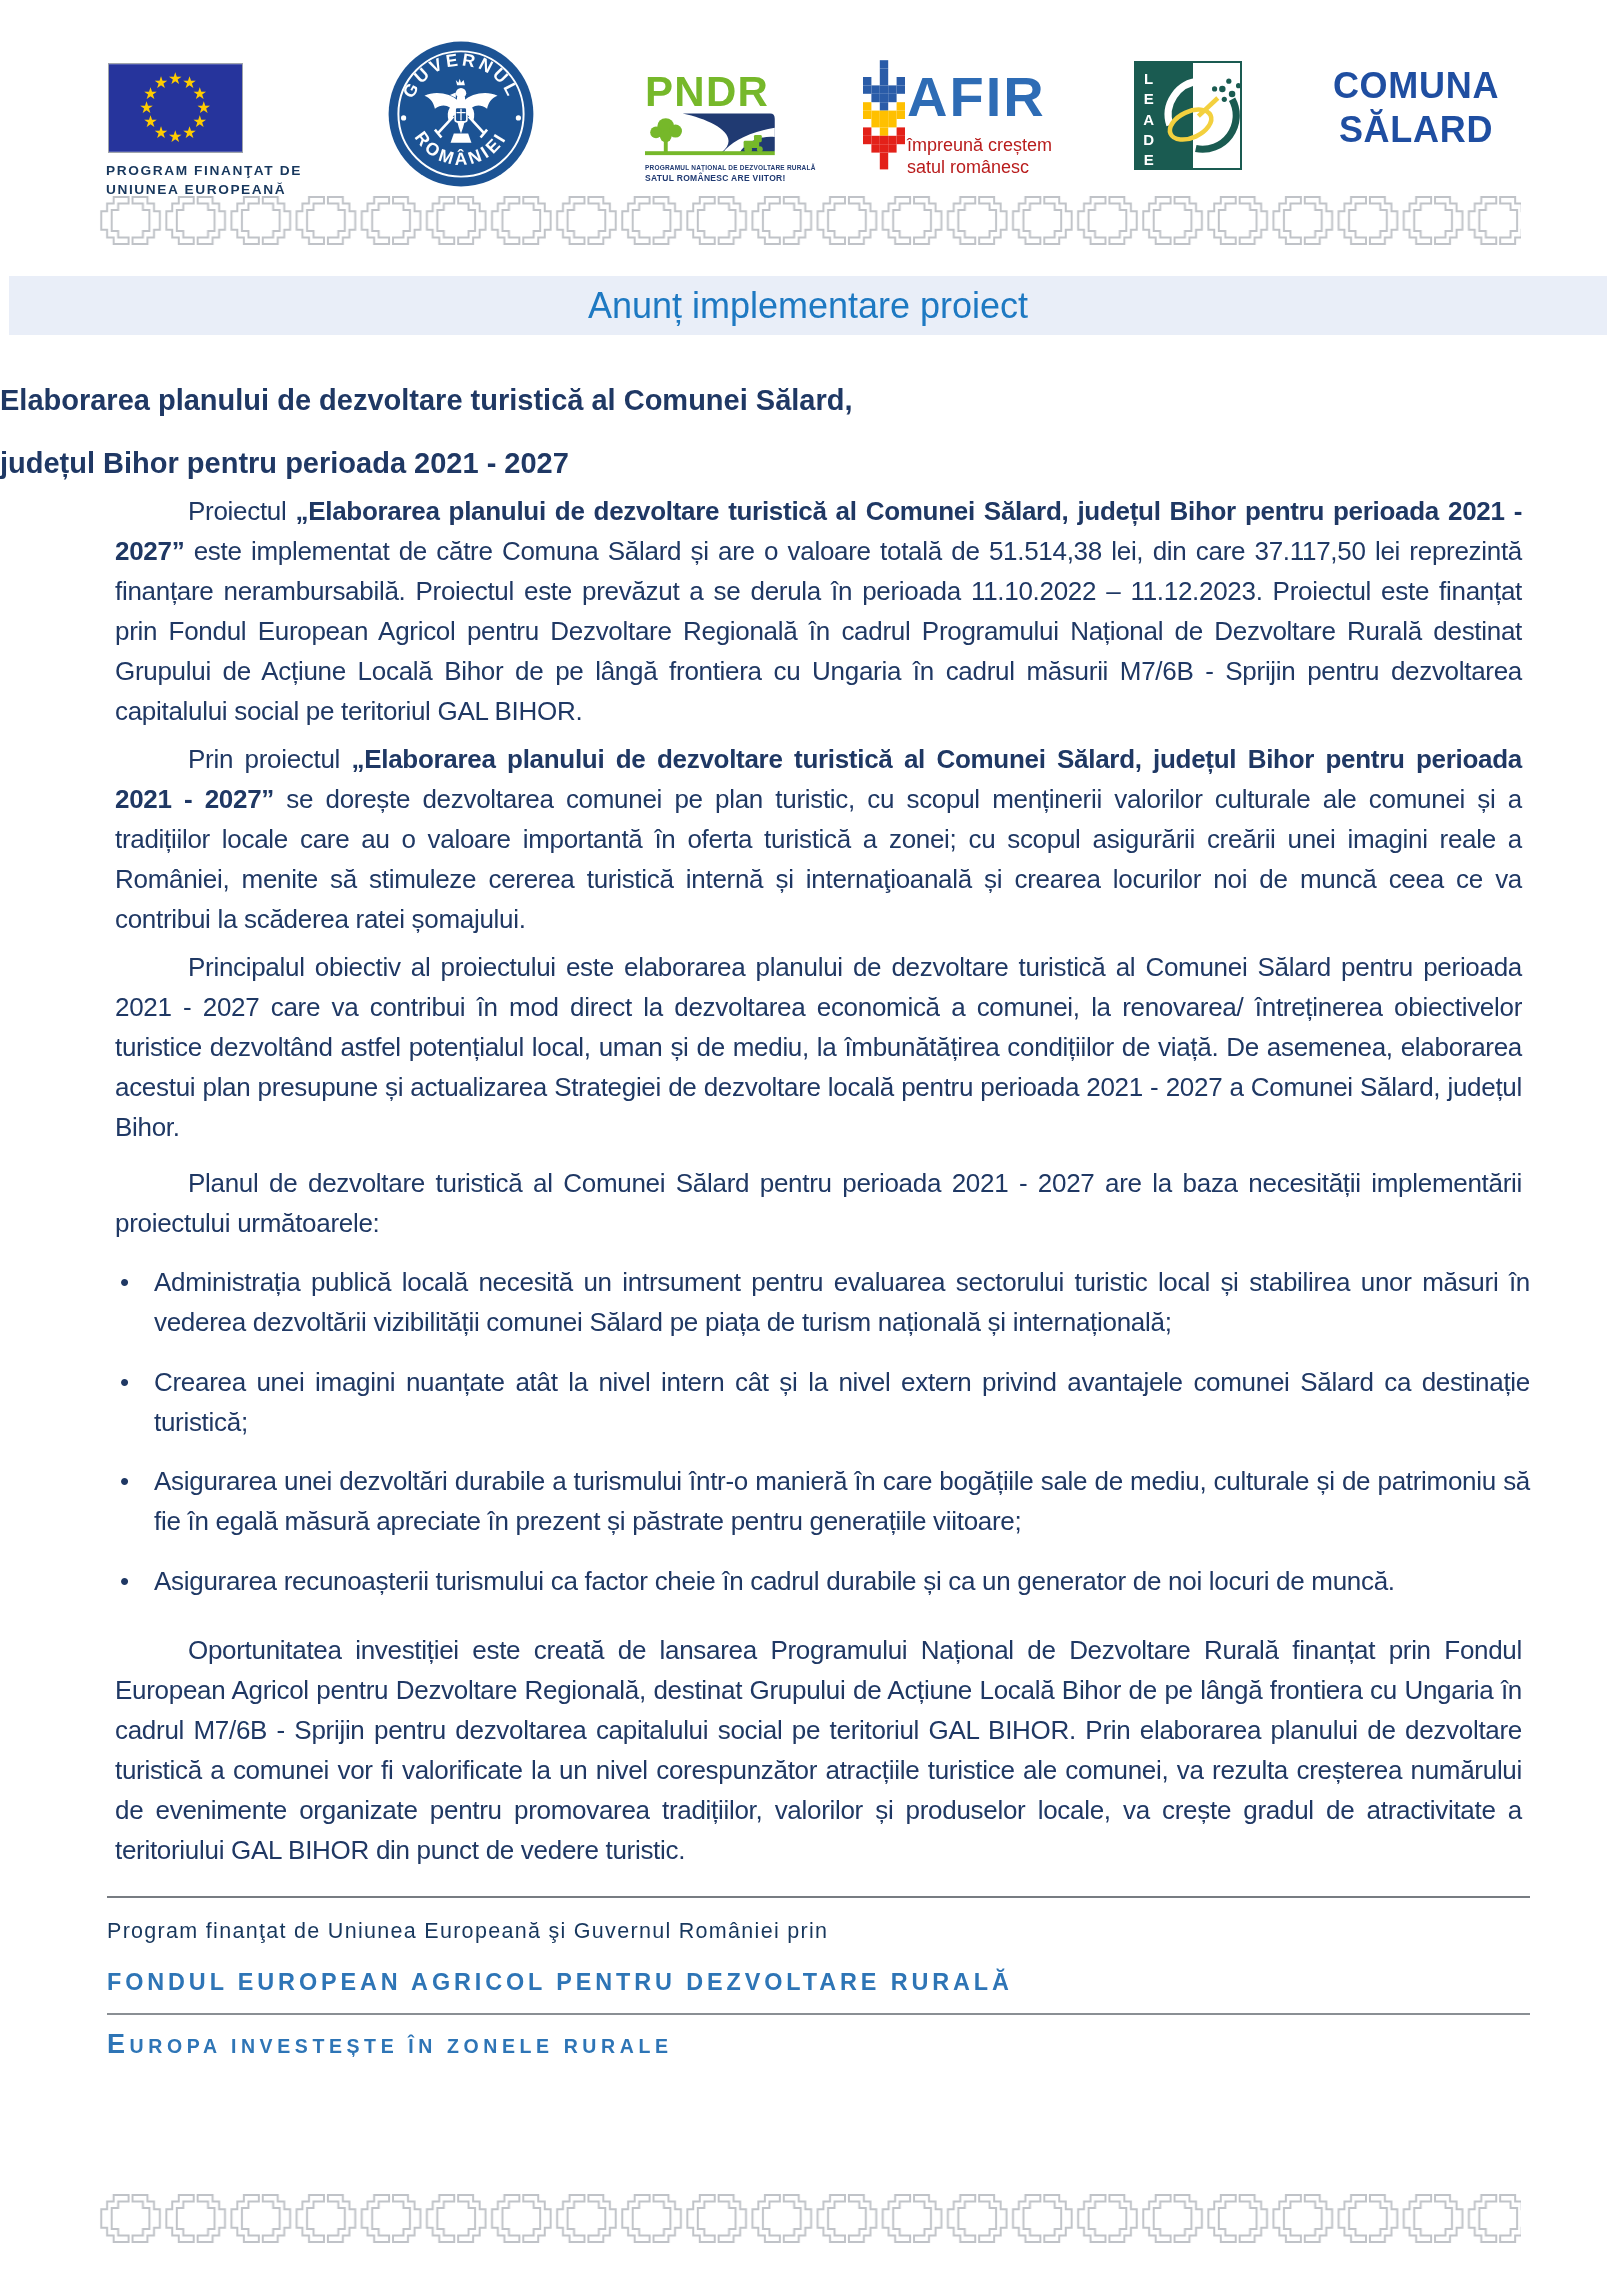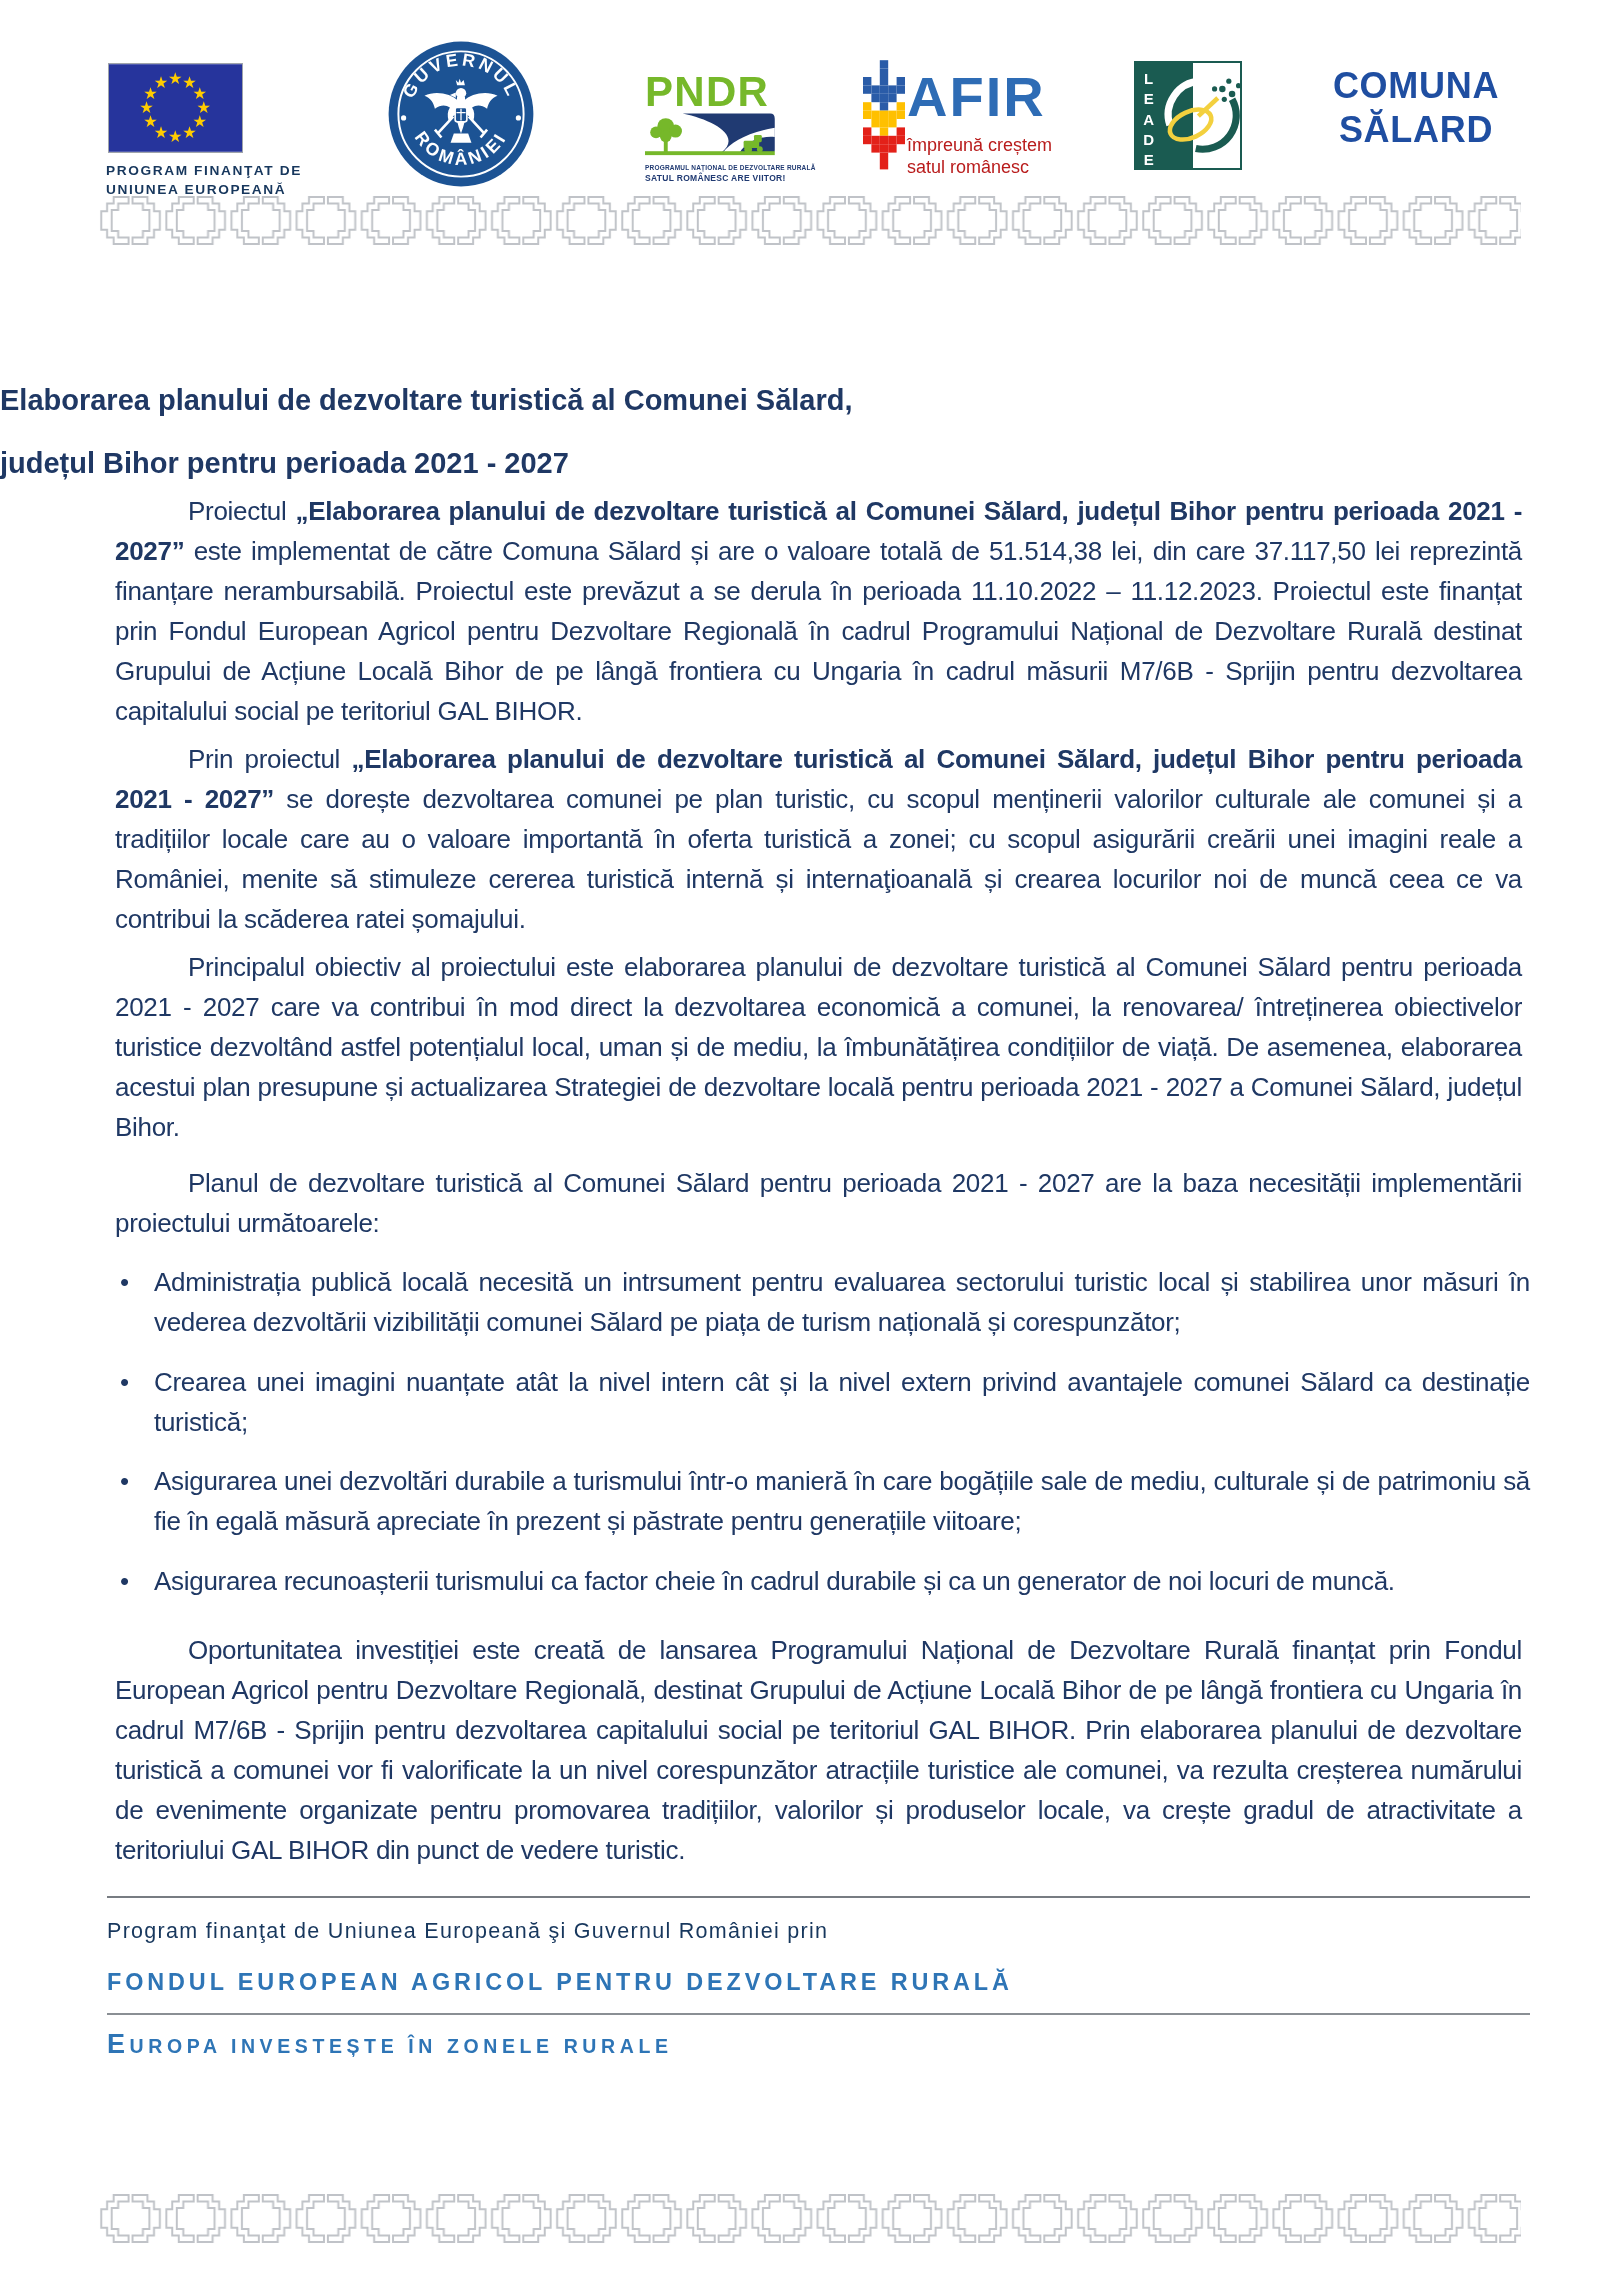--- a/index.html
+++ b/index.html
@@ -246,39 +246,40 @@
 
   <div class="logo-block comuna-block">
     <div>COMUNA</div>
     <div>SĂLARD</div>
   </div>
 
   <svg class="chain chain-top" viewBox="0 0 2185 78" preserveAspectRatio="none">
     <rect width="2185" height="78" fill="url(#chainpat)"></rect>
   </svg>
 
+  <div class="banner">Anunț implementare proiect</div>
 
   <div class="doc-title">
     <div>Elaborarea planului de dezvoltare turistică al Comunei Sălard,</div>
     <div>județul Bihor pentru perioada 2021 - 2027</div>
   </div>
 
   <div class="content">
 
     <p class="para indent"><span>Proiectul </span><b>„Elaborarea planului de dezvoltare turistică al Comunei Sălard, județul Bihor pentru perioada 2021 - 2027”</b><span> este implementat de către Comuna Sălard și are o valoare totală de 51.514,38 lei, din care 37.117,50 lei reprezintă finanțare nerambursabilă. Proiectul este prevăzut a se derula în perioada 11.10.2022 – 11.12.2023. Proiectul este finanțat prin Fondul European Agricol pentru Dezvoltare Regională în cadrul Programului Național de Dezvoltare Rurală destinat Grupului de Acțiune Locală Bihor de pe lângă frontiera cu Ungaria în cadrul măsurii M7/6B - Sprijin pentru dezvoltarea capitalului social pe teritoriul GAL BIHOR.</span></p>
 
     <p class="para indent"><span>Prin proiectul </span><b>„Elaborarea planului de dezvoltare turistică al Comunei Sălard, județul Bihor pentru perioada 2021 - 2027”</b><span> se dorește dezvoltarea comunei pe plan turistic, cu scopul menținerii valorilor culturale ale comunei și a tradițiilor locale care au o valoare importantă în oferta turistică a zonei; cu scopul asigurării creării unei imagini reale a României, menite să stimuleze cererea turistică internă și internaţioanală și crearea locurilor noi de muncă ceea ce va contribui la scăderea ratei șomajului.</span></p>
 
     <p class="para indent"><span>Principalul obiectiv al proiectului este elaborarea planului de dezvoltare turistică al Comunei Sălard pentru perioada 2021 - 2027 care va contribui în mod direct la dezvoltarea economică a comunei, la renovarea/ întreținerea obiectivelor turistice dezvoltând astfel potențialul local, uman și de mediu, la îmbunătățirea condițiilor de viață. De asemenea, elaborarea acestui plan presupune și actualizarea Strategiei de dezvoltare locală pentru perioada 2021 - 2027 a Comunei Sălard, județul Bihor.</span></p>
 
     <p class="para indent gap-top"><span>Planul de dezvoltare turistică al Comunei Sălard pentru perioada 2021 - 2027 are la baza necesității implementării proiectului următoarele:</span></p>
 
     <div class="bullet">
       <span class="dot">•</span>
-      <span>Administrația publică locală necesită un intrsument pentru evaluarea sectorului turistic local și stabilirea unor măsuri în vederea dezvoltării vizibilității comunei Sălard pe piața de turism națională și corespunzător;</span>
+      <span>Administrația publică locală necesită un intrsument pentru evaluarea sectorului turistic local și stabilirea unor măsuri în vederea dezvoltării vizibilității comunei Sălard pe piața de turism națională și internațională;</span>
     </div>
     <div class="bullet">
       <span class="dot">•</span>
       <span>Crearea unei imagini nuanțate atât la nivel intern cât și la nivel extern privind avantajele comunei Sălard ca destinație turistică;</span>
     </div>
     <div class="bullet">
       <span class="dot">•</span>
       <span>Asigurarea unei dezvoltări durabile a turismului într-o manieră în care bogățiile sale de mediu, culturale și de patrimoniu să fie în egală măsură apreciate în prezent și păstrate pentru generațiile viitoare;</span>
     </div>
     <div class="bullet">

